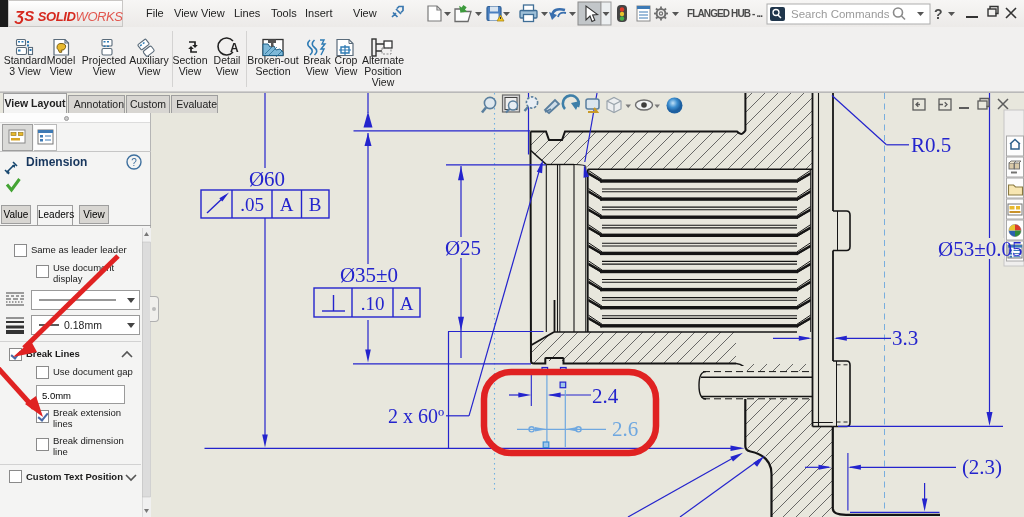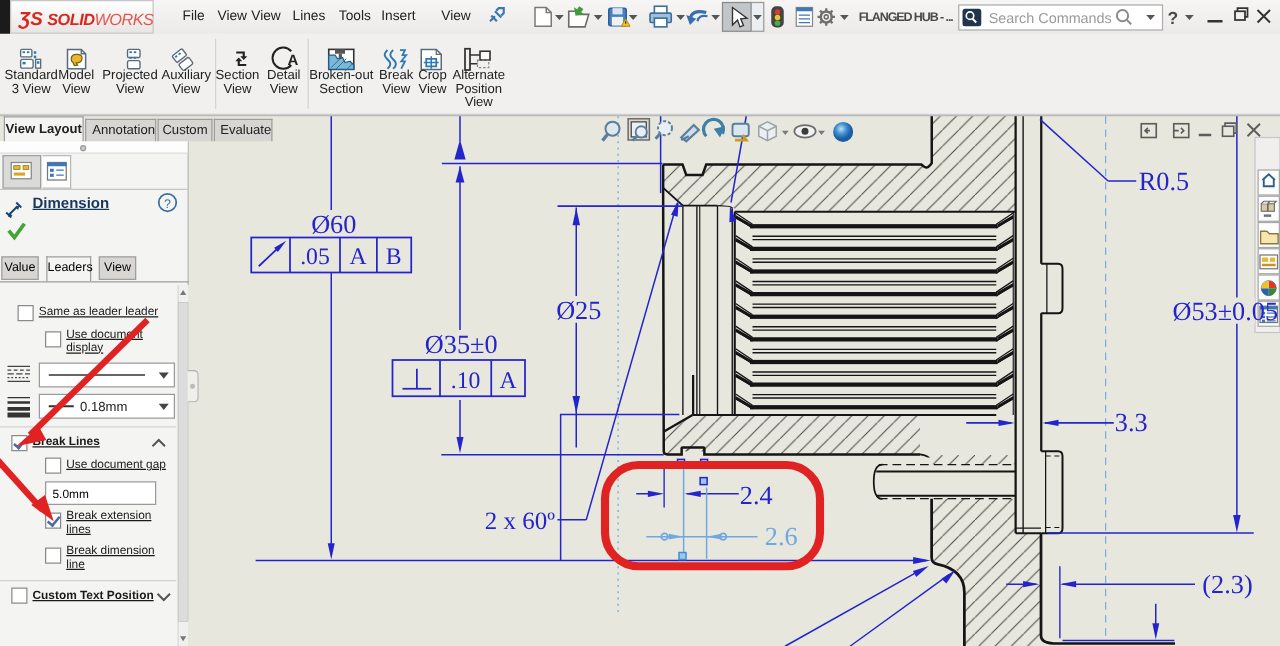--- a/index.html
+++ b/index.html
@@ -5,21 +5,21 @@
 .abs{position:absolute;}
 .titlebar{left:0;top:0;width:1024px;height:27px;background:linear-gradient(#f7f6f5,#eceae8);}
 .cmdbar{left:0;top:27px;width:1024px;height:65px;background:#f1f0ef;border-bottom:1px solid #cfcecd;}
 .btn{position:absolute;text-align:center;font-size:10.5px;color:#222;line-height:11px;}
 .tabstrip{left:0;top:92px;width:1024px;height:21px;}
 .tab{position:absolute;top:3px;height:18px;font-size:10.5px;color:#222;background:#d8d6d2;border:1px solid #9e9e9e;border-bottom:none;padding:2px 8px 0 8px;}
 .tab.active{background:#f4f4f3;font-weight:bold;border-bottom:none;z-index:3;}
 .panel{left:0;top:113px;width:151px;height:404px;background:#f4f4f3;z-index:4;border-right:1px solid #b5b5b5;}
 .cb{position:absolute;width:13px;height:13px;background:#fff;border:1px solid #8a8a8a;}
 .cb.ck::after{content:"";position:absolute;left:3px;top:0px;width:4px;height:8px;border:solid #4a69a5;border-width:0 2px 2px 0;transform:rotate(40deg);}
-.lbl{position:absolute;font-size:9.5px;color:#1a1a1a;line-height:10.5px;text-decoration:underline;}
+.lbl{position:absolute;font-size:9.5px;color:#1a1a1a;line-height:10.5px;}
 .combo{position:absolute;background:#fff;border:1px solid #9a9a9a;height:20px;}
 svg{position:absolute;left:0;top:0;}
 </style></head><body>
 
 <svg class="abs" width="1024" height="517" viewBox="0 0 1024 517" style="z-index:1">
     <rect x="0" y="92" width="1024" height="425" fill="#e8e7dd"></rect>
     <line x1="0" y1="92.5" x2="1024" y2="92.5" stroke="#b9b9b9" stroke-width="1"></line>
     <defs>
       <pattern id="h" patternUnits="userSpaceOnUse" width="13" height="13">
         <line x1="-1" y1="14" x2="14" y2="-1" stroke="#474747" stroke-width="0.8"></line>

